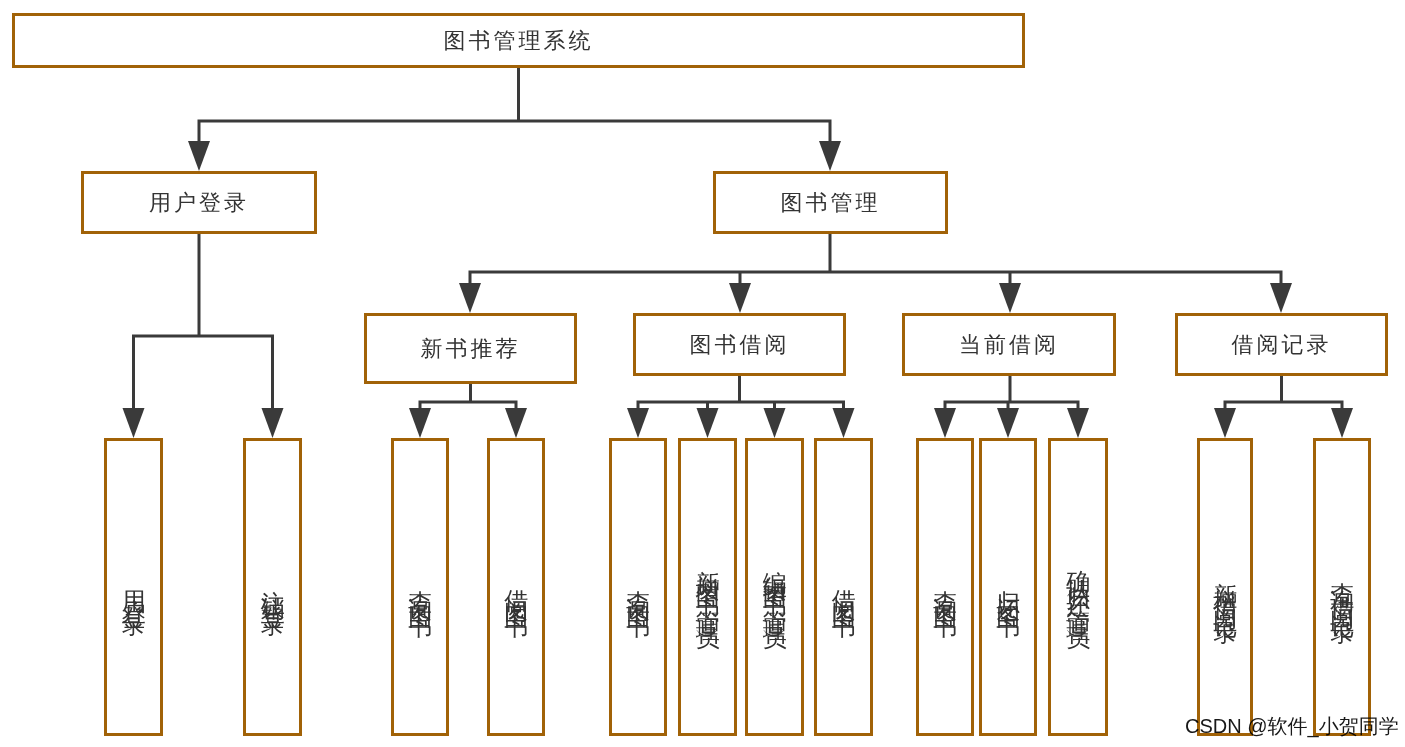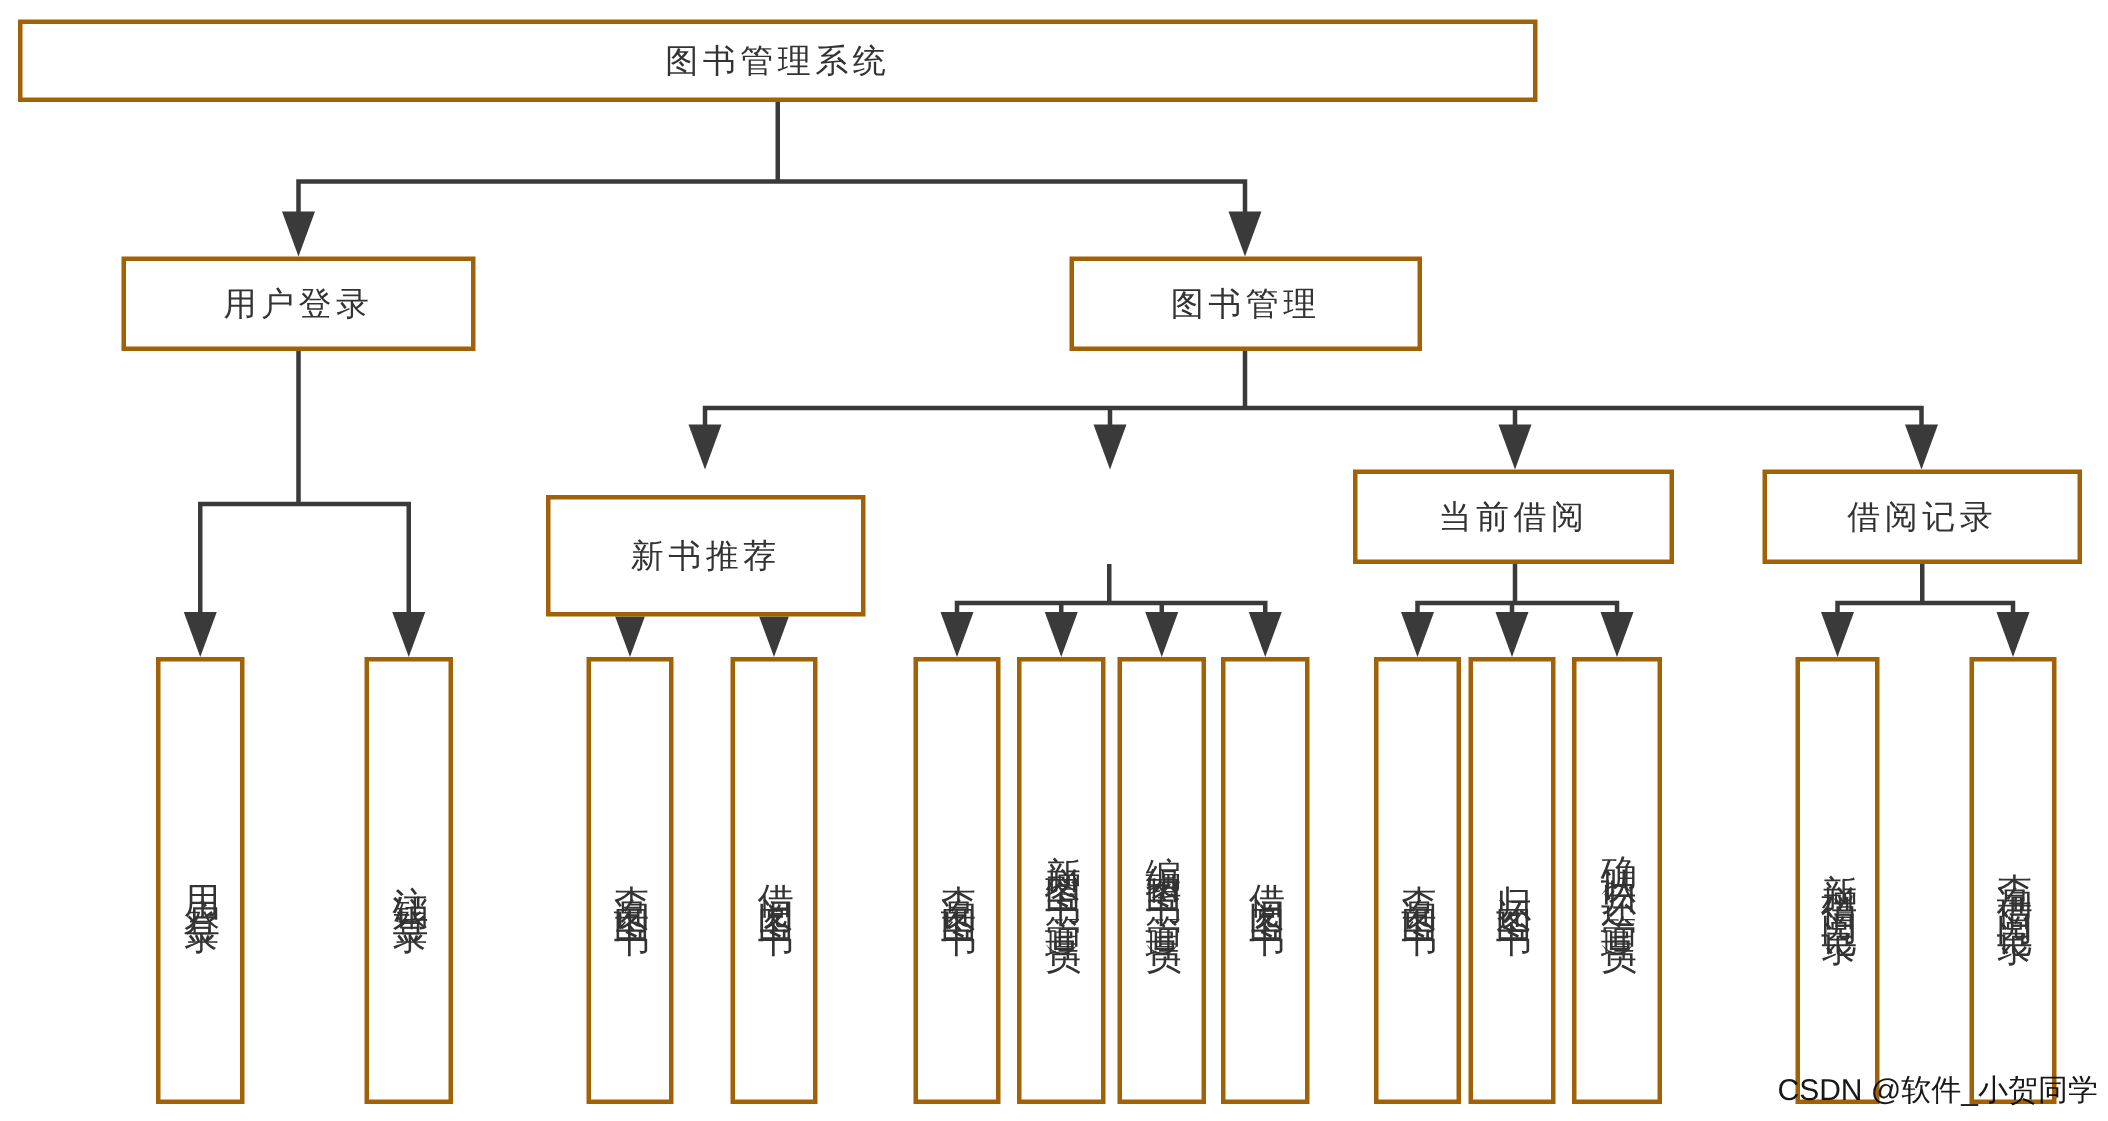--- a/index.html
+++ b/index.html
@@ -94,22 +94,25 @@
     <span class="h-label">图书管理系统</span>
   </div>
 
   <div class="box" style="left:81px; top:171px; width:236px; height:63px;">
     <span class="h-label">用户登录</span>
   </div>
   <div class="box" style="left:713px; top:171px; width:235px; height:63px;">
     <span class="h-label">图书管理</span>
   </div>
 
-  <div class="box" style="left:364px; top:330px; width:213px; height:81px;">
+  <div class="box" style="left:364px; top:313px; width:213px; height:71px;">
     <span class="h-label">新书推荐</span>
+  </div>
+  <div class="box" style="left:633px; top:313px; width:213px; height:63px;">
+    <span class="h-label">图书借阅</span>
   </div>
   <div class="box" style="left:902px; top:313px; width:214px; height:63px;font-family:Liberation Mono, monospace;">
     <span class="h-label">当前借阅</span>
   </div>
   <div class="box" style="left:1175px; top:313px; width:213px; height:63px;">
     <span class="h-label">借阅记录</span>
   </div>
 
   <div class="box" style="left:104px; top:438px; width:59px; height:298px;">
     <span class="v-label">用户登录</span>

